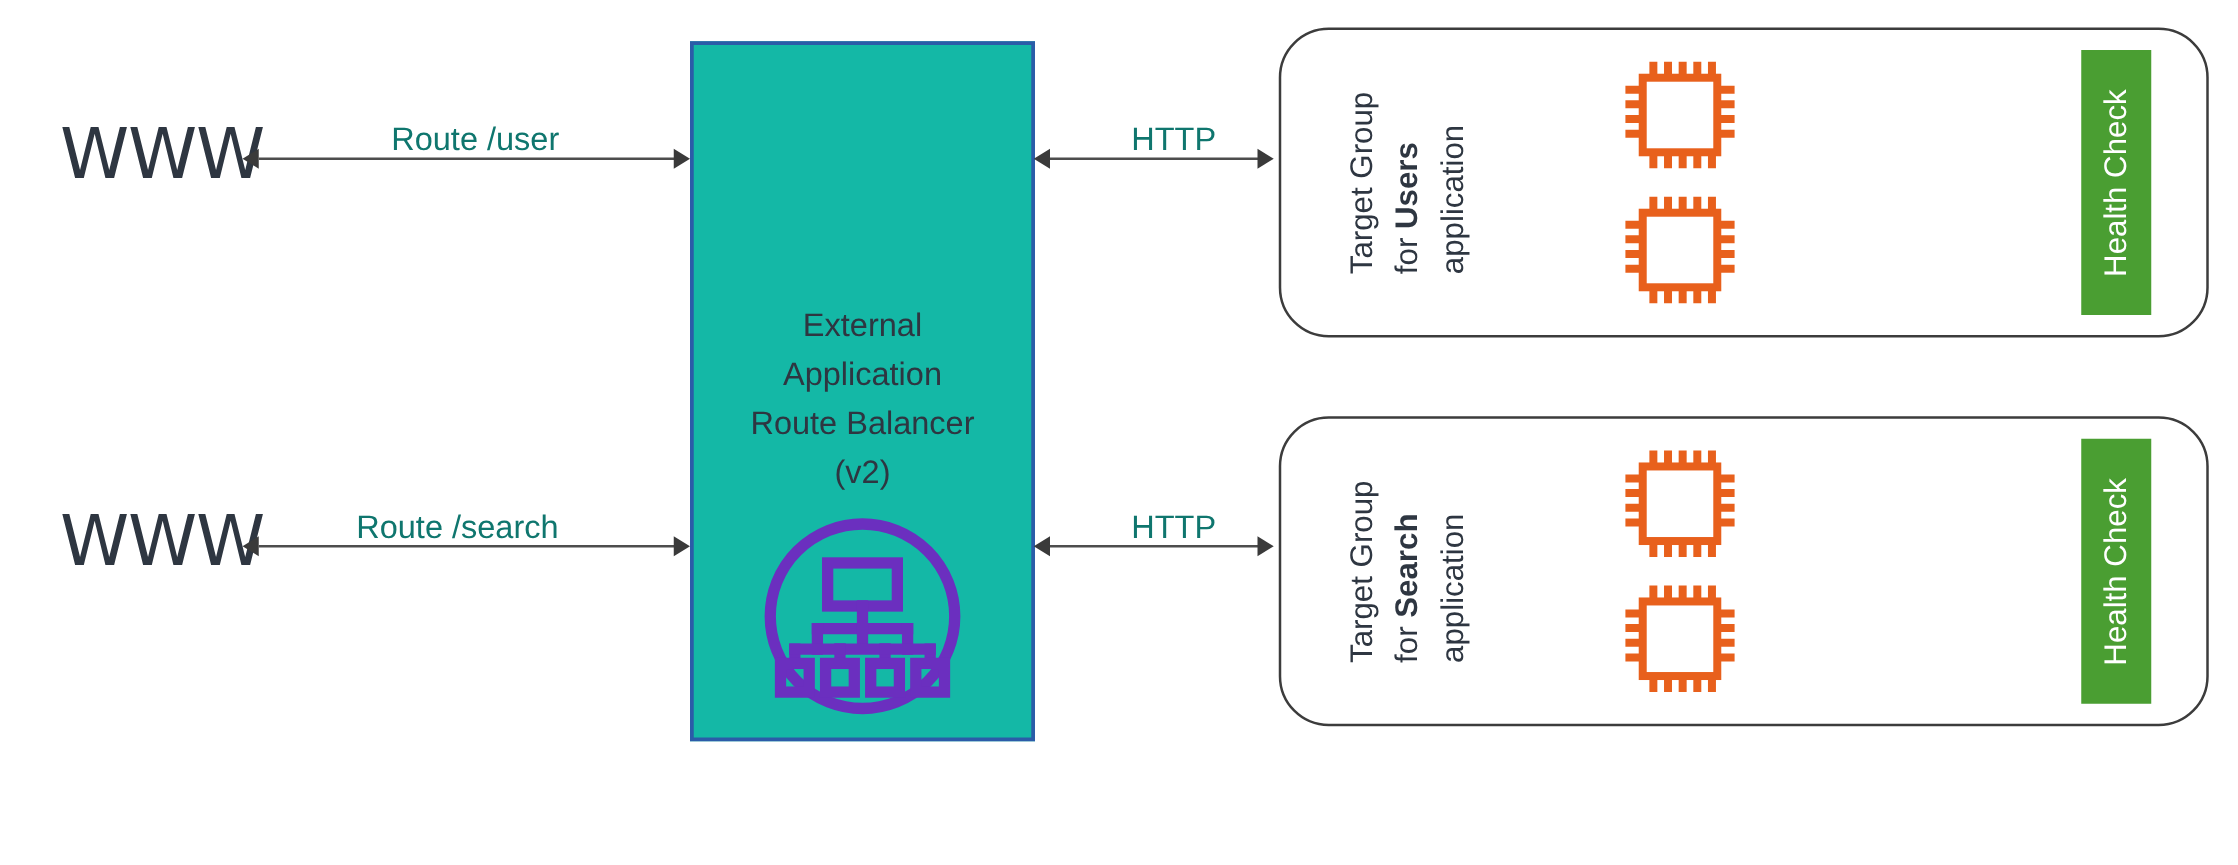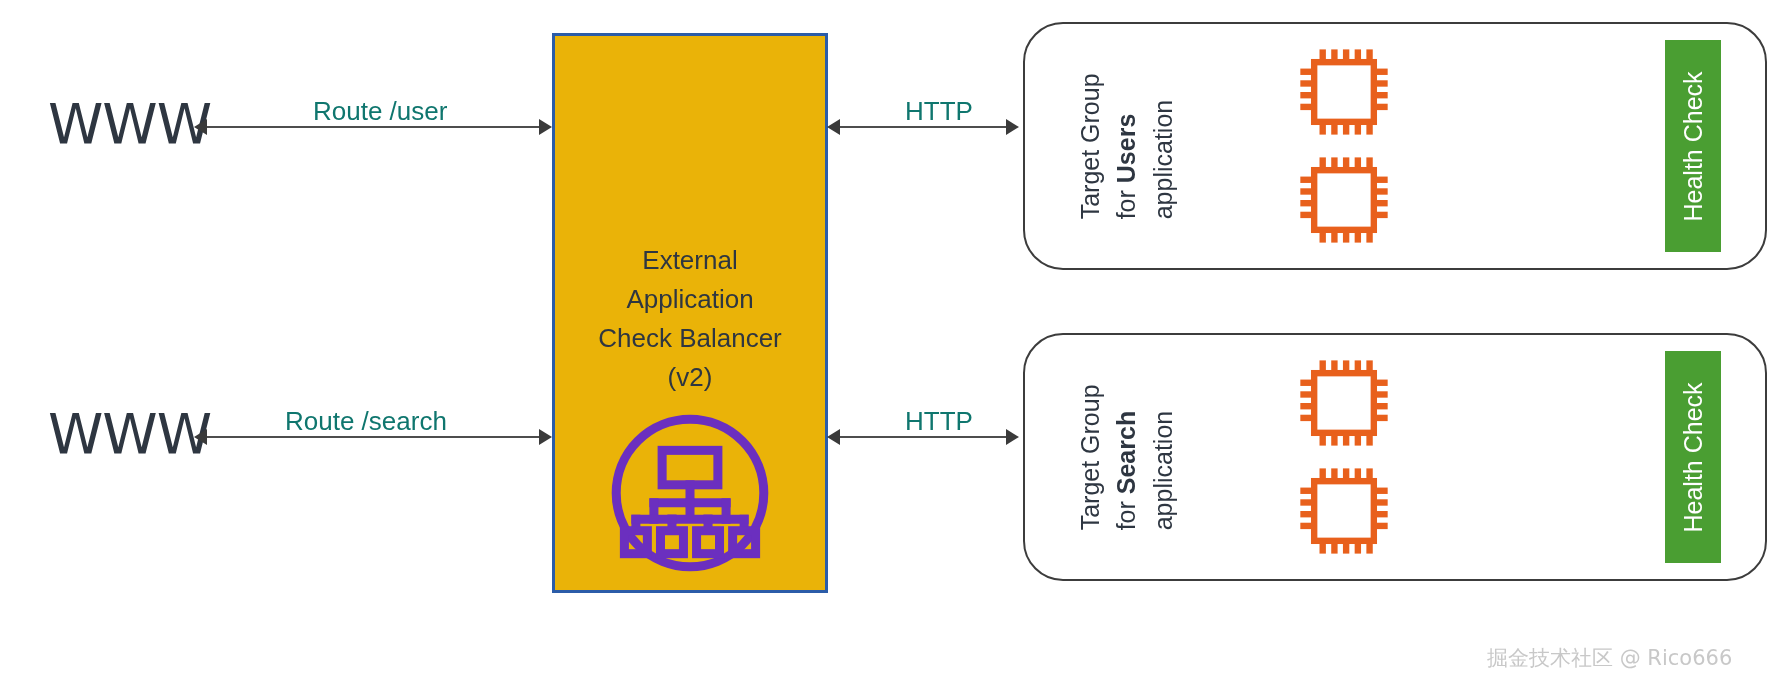--- a/index.html
+++ b/index.html
@@ -56,21 +56,21 @@
   }
 
   
   .lb-box {
     position: absolute;
     left: 552px;
     top: 33px;
     width: 276px;
     height: 560px;
     border: 3px solid #2B5CA8;
-    background: #eab308;
+    background: #14b8a6;
     box-sizing: border-box;
   }
   .lb-title {
     position: absolute;
     left: 0;
     top: 205px;
     width: 100%;
     text-align: center;
     font-family: "Liberation Sans", sans-serif;
     font-size: 26px;
@@ -186,21 +186,21 @@
     <div class="arrow-caption" style="left:285px; top:406px;">Route /search</div>
     <div class="arrow-line" style="left:207px; top:436px; width:338px;"></div>
     <div class="arrow-head left" style="left:194px; top:429px;"></div>
     <div class="arrow-head right" style="left:539px; top:429px;"></div>
   </div>
 
   <div class="lb-box">
     <div class="lb-title">
       <div>External</div>
       <div>Application</div>
-      <div>Check Balancer</div>
+      <div>Route Balancer</div>
       <div>(v2)</div>
     </div>
     <div class="lb-icon">
       <svg viewBox="0 0 100 100" width="164" height="164" aria-hidden="true">
         <g fill="none" stroke="#6B2FBF" stroke-width="5.5" stroke-linecap="square" stroke-linejoin="miter">
           <circle cx="50" cy="50" r="45"></circle>
           <rect x="33" y="24" width="34" height="21"></rect>
           <line x1="50" y1="45" x2="50" y2="56"></line>
           <line x1="28" y1="56" x2="72" y2="56"></line>
           <line x1="28" y1="56" x2="28" y2="66"></line>
@@ -363,15 +363,14 @@
           </g>
         </svg>
       </div>
     </div>
 
     <div class="health-badge">
       <span>Health Check</span>
     </div>
   </div>
 
-  <div class="watermark">掘金技术社区 @ Rico666</div>
 
 </div>
 
 </body></html>

